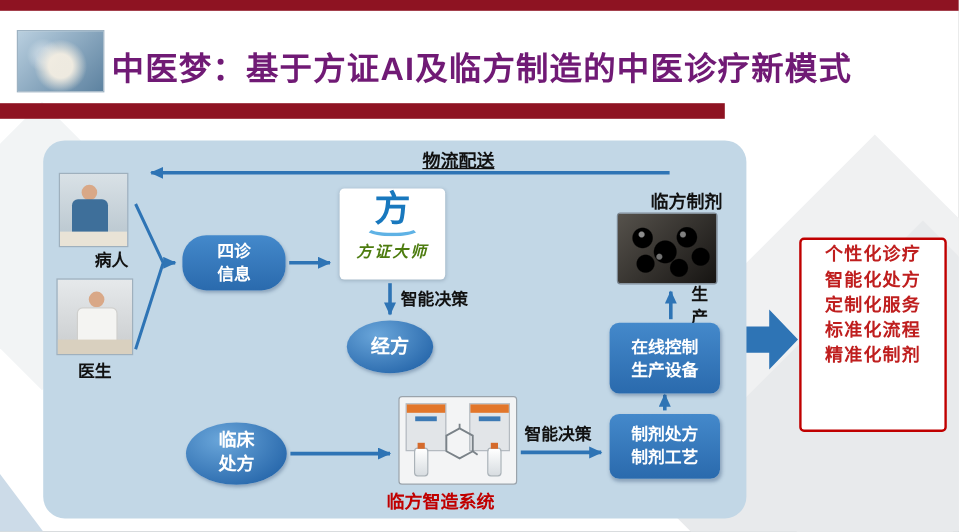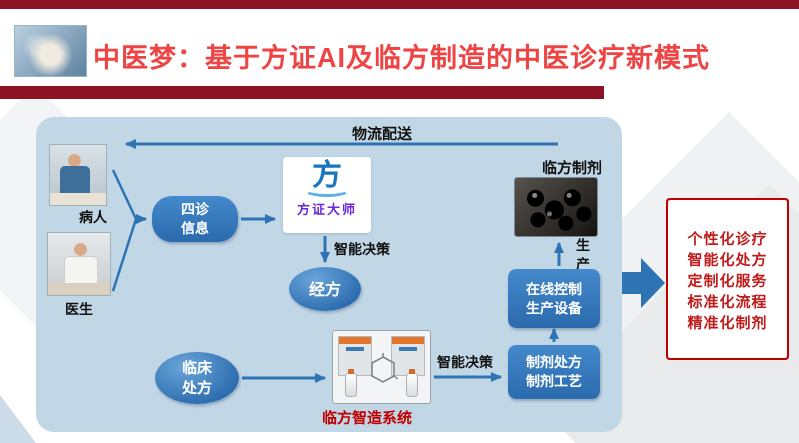--- a/index.html
+++ b/index.html
@@ -16,21 +16,21 @@
 
   
   .top-strip { position:absolute; left:0; top:0; width:799px; height:9px; background:#8e1322; z-index:4; }
   .hands-photo { position:absolute; left:14px; top:25px; width:73px; height:52px; z-index:4;
     background:
       radial-gradient(circle at 50% 58%, rgba(244,238,226,.95) 0 10px, rgba(244,238,226,0) 22px),
       radial-gradient(circle at 30% 40%, rgba(255,255,255,.35) 0 6px, rgba(255,255,255,0) 14px),
       linear-gradient(135deg,#b9cfdf,#5d82a0);
     border:1px solid #9db2c2; }
   .title { position:absolute; left:93px; top:36px; width:700px; z-index:4;
-    font-size:27px; font-weight:bold; color:#ef4444; letter-spacing:1px; white-space:nowrap; }
+    font-size:27px; font-weight:bold; color:#701a75; letter-spacing:1px; white-space:nowrap; }
   .red-bar { position:absolute; left:0; top:86px; width:604px; height:13px; background:#8e1322; z-index:4; }
 
   
   .panel { position:absolute; left:36px; top:117px; width:586px; height:315px;
     background:#c2d7e6; border-radius:18px; z-index:1; }
 
   
   .arrows { position:absolute; left:0; top:0; width:799px; height:443px; z-index:2; pointer-events:none; }
 
   
@@ -63,21 +63,21 @@
   .prep-box { left:508px; top:345px; width:92px; height:54px; border-radius:8px; }
   .clinical { left:155px; top:352px; width:84px; height:52px; }
   .clinical span { font-size:15px; line-height:20px; }
 
   
   .logo { position:absolute; left:283px; top:157px; width:88px; height:76px; background:#fff; z-index:3;
     display:flex; flex-direction:column; align-items:center; justify-content:flex-start;
     border-radius:4px; box-shadow:0 1px 3px rgba(60,80,100,.25); }
   .logo-char { font-size:30px; font-weight:bold; color:#1878be; line-height:32px; margin-top:2px; }
   .logo-arc { width:46px; height:14px; border:3px solid transparent; border-bottom-color:#5fb2e5; border-radius:50%; margin-top:-8px; }
-  .logo-name { font-size:13px; font-weight:bold; color:#6d28d9; letter-spacing:2px; margin-top:2px; }
+  .logo-name { font-size:13px; font-weight:bold; color:#4d7c0f; letter-spacing:2px; margin-top:2px;font-style:italic; }
 
   
   .pills { position:absolute; left:514px; top:177px; width:84px; height:60px; z-index:3; border:1px solid #7c8894; border-radius:3px;
     background:
       radial-gradient(circle at 24% 30%, rgba(255,255,255,.55) 0 2px, rgba(255,255,255,0) 3px),
       radial-gradient(circle at 66% 30%, rgba(255,255,255,.5) 0 2px, rgba(255,255,255,0) 3px),
       radial-gradient(circle at 42% 62%, rgba(255,255,255,.45) 0 2px, rgba(255,255,255,0) 3px),
       radial-gradient(circle at 25% 35%, #000 0 8px, transparent 9px),
       radial-gradient(circle at 48% 55%, #000 0 9px, transparent 10px),
       radial-gradient(circle at 70% 34%, #000 0 8px, transparent 9px),
@@ -92,33 +92,33 @@
   .m-panel { position:absolute; top:5px; width:34px; height:40px; background:#e2e5e8; border:1px solid #b4bac0; }
   .m-left { left:5px; } .m-right { right:5px; }
   .m-top { height:7px; background:#e2762a; }
   .m-btn { width:18px; height:4px; background:#3d7ab5; margin:3px auto 0; }
   .bottle { position:absolute; bottom:6px; width:12px; height:24px; background:linear-gradient(180deg,#fff,#d8dde1); border:1px solid #aab2b8; border-radius:3px; }
   .bottle::before { content:""; position:absolute; left:2px; top:-5px; width:6px; height:5px; background:#d56a2b; }
   .b1 { left:12px; } .b2 { right:12px; }
   .molecule { position:absolute; left:33px; top:22px; }
 
   
-  .logistics { left:342px; top:122px; width:80px; text-align:center; font-size:15px; }
+  .logistics { left:342px; top:122px; width:80px; text-align:center; font-size:15px;text-decoration:underline; }
   .patient-lbl { left:49px; top:206px; width:58px; text-align:right; font-size:14px; }
   .doctor-lbl { left:47px; top:298px; width:64px; text-align:center; font-size:14px; }
   .sd-top { left:334px; top:238px; font-size:14px; }
   .linfang-lbl { left:518px; top:156px; width:84px; text-align:right; font-size:15px; }
   .production-lbl { left:572px; top:238px; font-size:14px; writing-mode:vertical-rl; text-orientation:upright; letter-spacing:5px; }
   .machine-lbl { left:322px; top:406px; width:120px; text-align:left; font-size:15px; color:#c00000; }
   .sd-bottom { left:437px; top:351px; font-size:14px; }
 
   
   .benefits { position:absolute; left:666px; top:198px; width:123px; height:162px; background:#fff;
     border:2px solid #c00000; border-radius:4px; z-index:3;
-    display:flex; flex-direction:column; justify-content:center; align-items:center; }
+    display:flex; flex-direction:column; justify-content:flex-start; align-items:center; }
   .benefit { font-size:15px; font-weight:bold; color:#bf1e1e; letter-spacing:1px; }
 </style>
 </head>
 <body>
 
 <div class="slide">
 
   <div class="deco deco-r1"></div>
   <div class="deco deco-r2"></div>
   <div class="deco deco-l1"></div>

